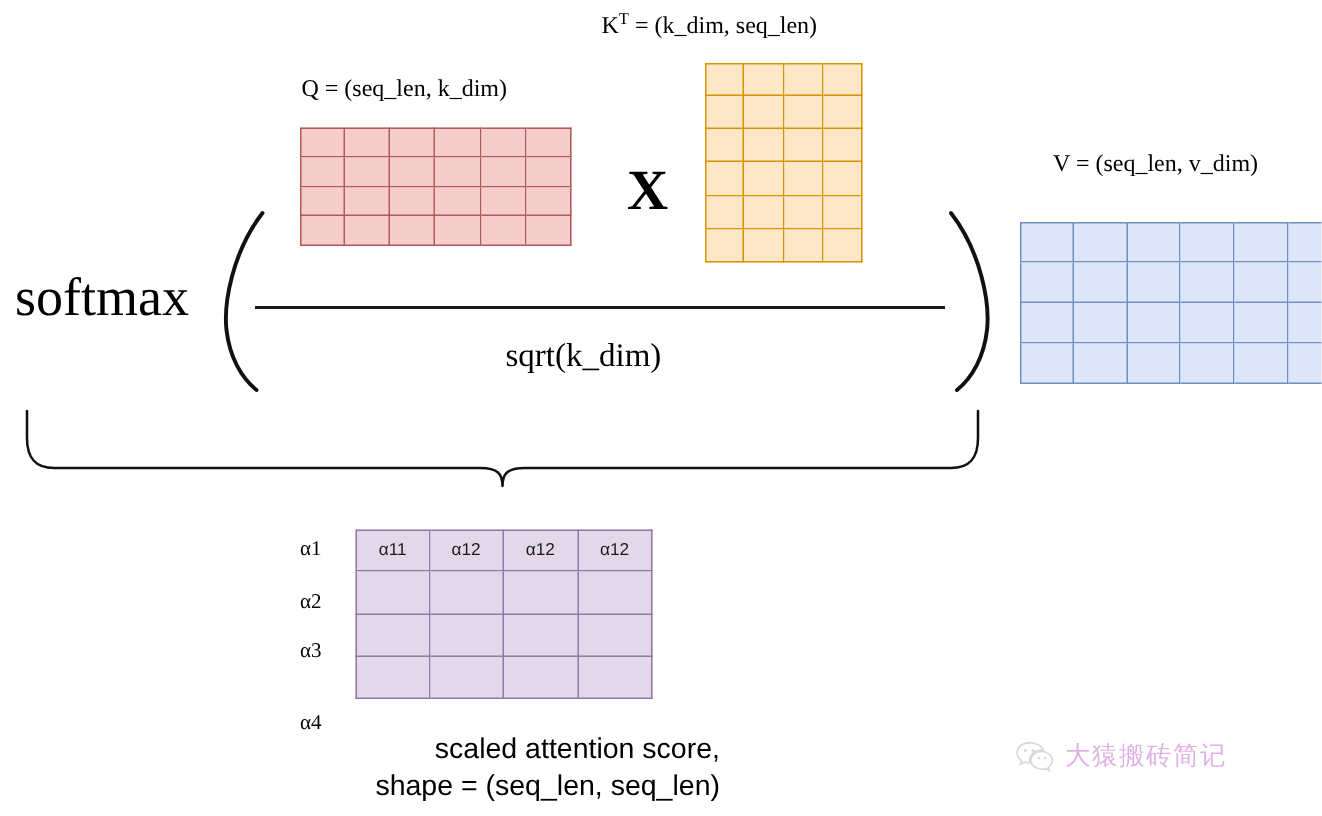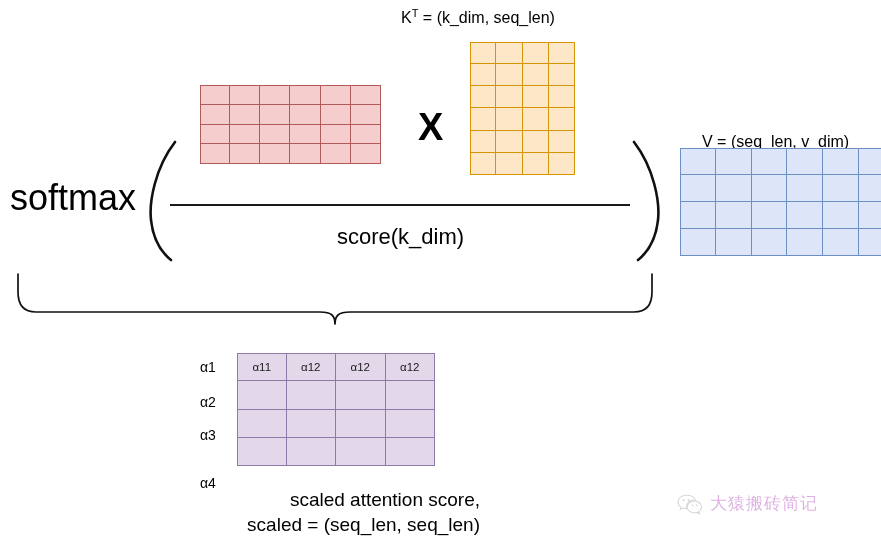--- a/index.html
+++ b/index.html
@@ -20,21 +20,21 @@
     position: absolute;
     left: 0; top: 0;
     width: 881px;
     height: 544px;
   }
 
   
   .lbl {
     position: absolute;
     white-space: nowrap;
-    font-family: Liberation Sans, sans-serif;
+    font-family: Liberation Serif, serif;
     color: #000;
     line-height: 1;
   }
 
   
   .matrix {
     position: absolute;
     display: grid;
     box-sizing: border-box;
   }
@@ -87,21 +87,21 @@
     left: 237px; top: 353px;
     width: 198px; height: 113px;
     grid-template-columns: repeat(4, 1fr);
     grid-template-rows: repeat(4, 1fr);
   }
   #matrix-attn .cell { font-size: 11.5px; }
 
   
   #label-q      { left: 201px; top: 52px;  font-size: 16px; }
   #label-kt     { left: 401px; top: 8px;   font-size: 16px; }
-  #label-v      { left: 702px; top: 134px; font-size: 16px; }
+  #label-v      { left: 702px; top: 102px; font-size: 16px; }
   #label-kt sup { font-size: 11px; vertical-align: super; }
 
   
   #softmax-text {
     left: 10px; top: 180px;
     font-size: 36px;
     letter-spacing: 0px;
   }
   #multiply-symbol {
     left: 418px; top: 108px;
@@ -169,20 +169,21 @@
     color: #a21caf;
     letter-spacing: 1px;
     font-family: "DejaVu Sans", sans-serif;
   }
 </style>
 </head>
 <body>
 
 <div class="stage">
 
+  <div class="lbl" id="label-q">Q = (seq_len, k_dim)</div>
   <div class="matrix" id="matrix-q" style="--fill: #f5cdcd; --bc: #b25a5a;">
       <div class="cell col-first row-first"></div>
       <div class="cell row-first"></div>
       <div class="cell row-first"></div>
       <div class="cell row-first"></div>
       <div class="cell row-first"></div>
       <div class="cell row-first"></div>
       <div class="cell col-first"></div>
       <div class="cell"></div>
       <div class="cell"></div>
@@ -268,21 +269,21 @@
   <svg class="paren" id="paren-left" width="36" height="122" viewBox="0 0 36 122">
     <path d="M30 2 C 10 28, 4 62, 6 80 C 8 98, 16 112, 26 120" fill="none" stroke="#111" stroke-width="2.6" stroke-linecap="round"></path>
   </svg>
 
   <svg class="paren" id="paren-right" width="36" height="122" viewBox="0 0 36 122">
     <path d="M6 2 C 26 28, 32 62, 30 80 C 28 98, 20 112, 10 120" fill="none" stroke="#111" stroke-width="2.6" stroke-linecap="round"></path>
   </svg>
 
   <div id="fraction-bar"></div>
 
-  <div class="lbl" id="denominator-text">score(k_dim)</div>
+  <div class="lbl" id="denominator-text">sqrt(k_dim)</div>
 
   <svg id="underbrace" width="650" height="62" viewBox="0 0 650 62">
     <path d="M8 2 L8 20 C 8 34, 14 40, 26 40
              L 310 40 C 322 40, 325 44, 325 52
              C 325 44, 328 40, 340 40
              L 624 40 C 636 40, 642 34, 642 20 L 642 2" fill="none" stroke="#111" stroke-width="1.7" stroke-linecap="round" stroke-linejoin="round"></path>
   </svg>
 
   <div class="lbl alpha-label" id="alpha-row-1">α1</div>
   <div class="lbl alpha-label" id="alpha-row-2">α2</div>
@@ -301,21 +302,21 @@
       <div class="cell col-first"></div>
       <div class="cell"></div>
       <div class="cell"></div>
       <div class="cell"></div>
       <div class="cell col-first"></div>
       <div class="cell"></div>
       <div class="cell"></div>
       <div class="cell"></div>
     </div>
 
-  <div id="caption"><span>scaled attention score,</span><br><span>scaled = (seq_len, seq_len)</span></div>
+  <div id="caption"><span>scaled attention score,</span><br><span>shape = (seq_len, seq_len)</span></div>
 
   <div id="watermark">
     <svg width="26" height="22" viewBox="0 0 26 22">
       <path d="M9.2 2.2 C4.6 2.2 1 5.2 1 8.9 c0 2.1 1.2 4 3.1 5.2 l-0.7 2.3 2.6-1.3
                c0.9 0.25 1.9 0.4 3 0.4 0.25 0 0.5 0 0.75-0.02
                -0.2-0.6-0.3-1.2-0.3-1.85 0-3.7 3.6-6.6 8.1-6.6 0.3 0 0.6 0.01 0.9 0.04
                C17.7 4.3 13.9 2.2 9.2 2.2 z" fill="none" stroke="#8a8a8a" stroke-width="1.1"></path>
       <circle cx="6.6" cy="7.3" r="1.05" fill="#8a8a8a"></circle>
       <circle cx="11.7" cy="7.3" r="1.05" fill="#8a8a8a"></circle>
       <path d="M17.6 8.0 c-4.1 0-7.4 2.6-7.4 5.9 0 3.3 3.3 5.9 7.4 5.9

